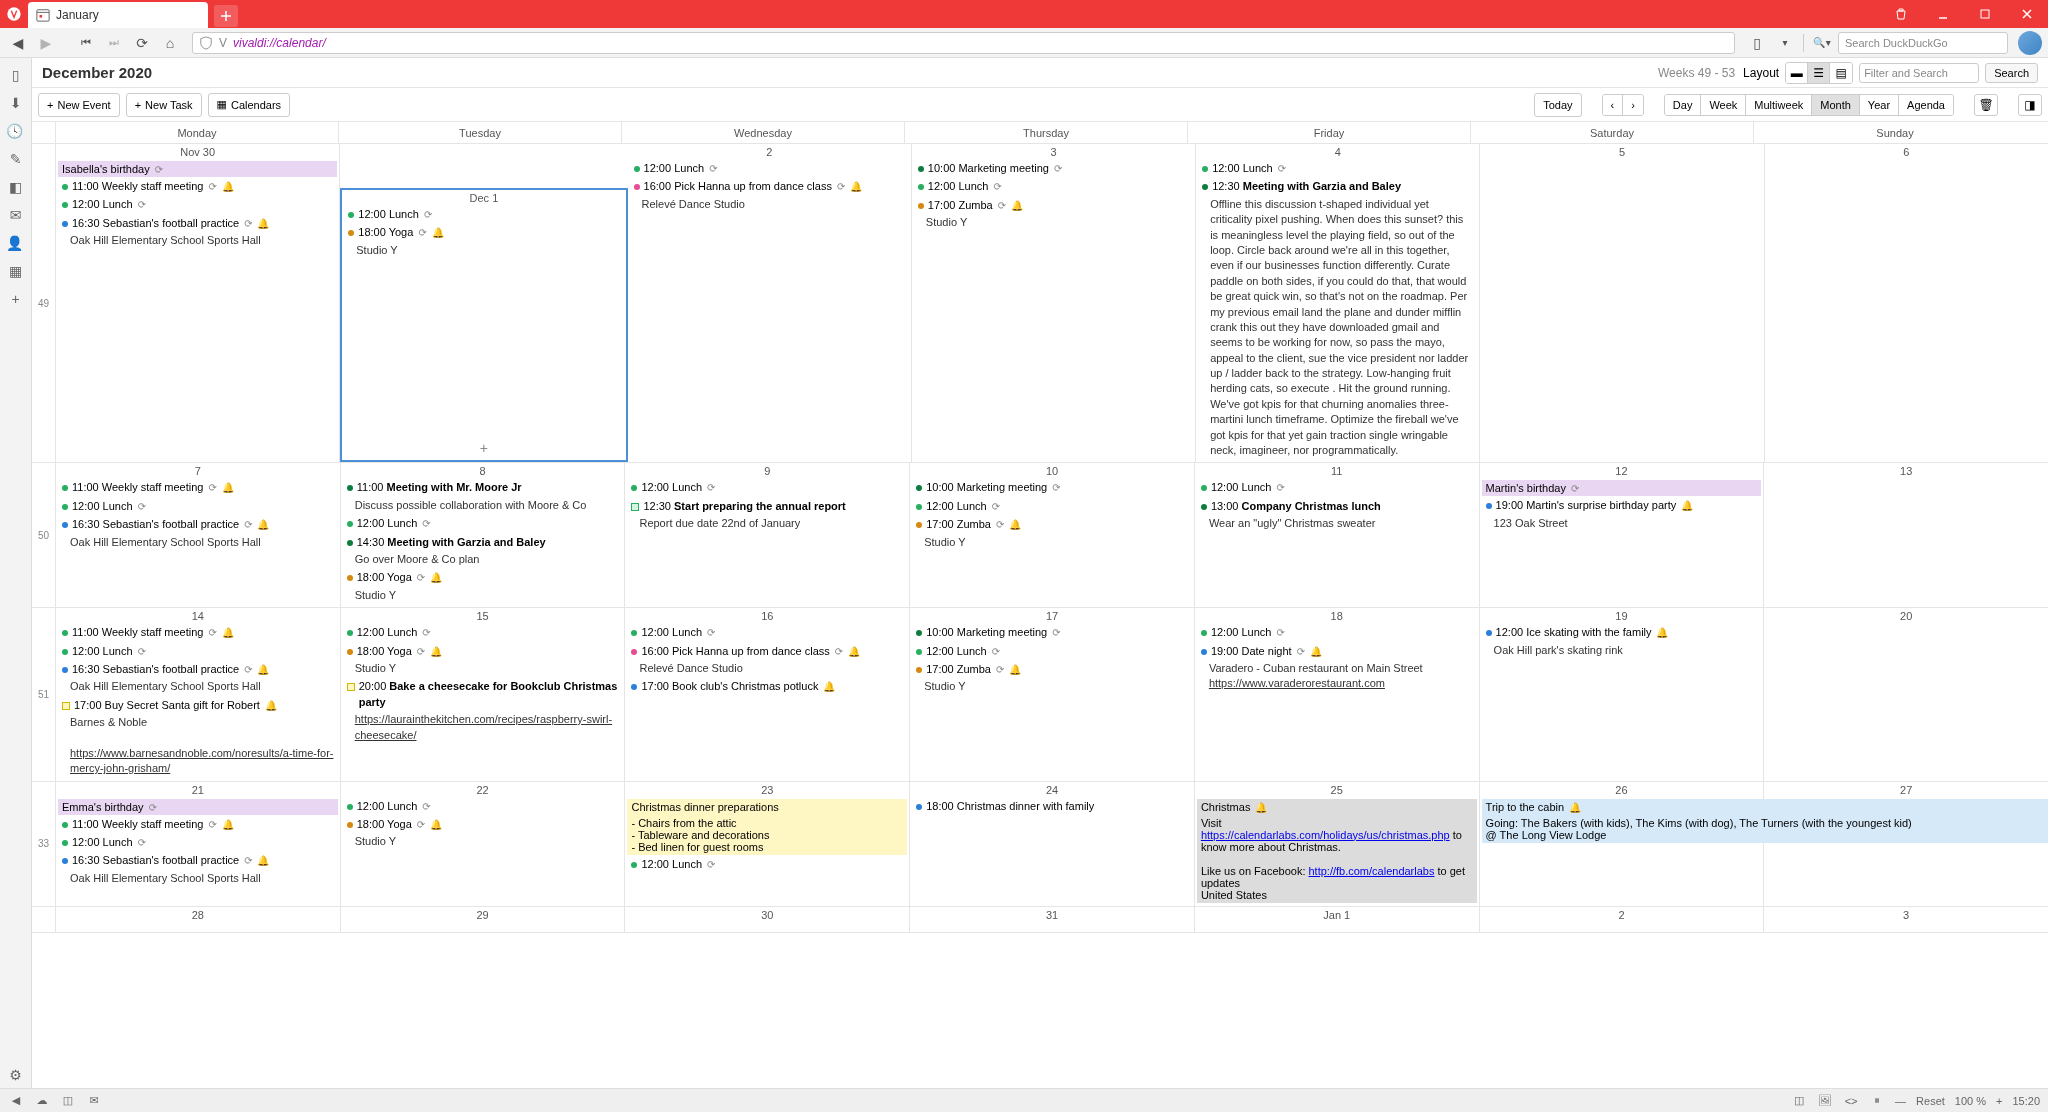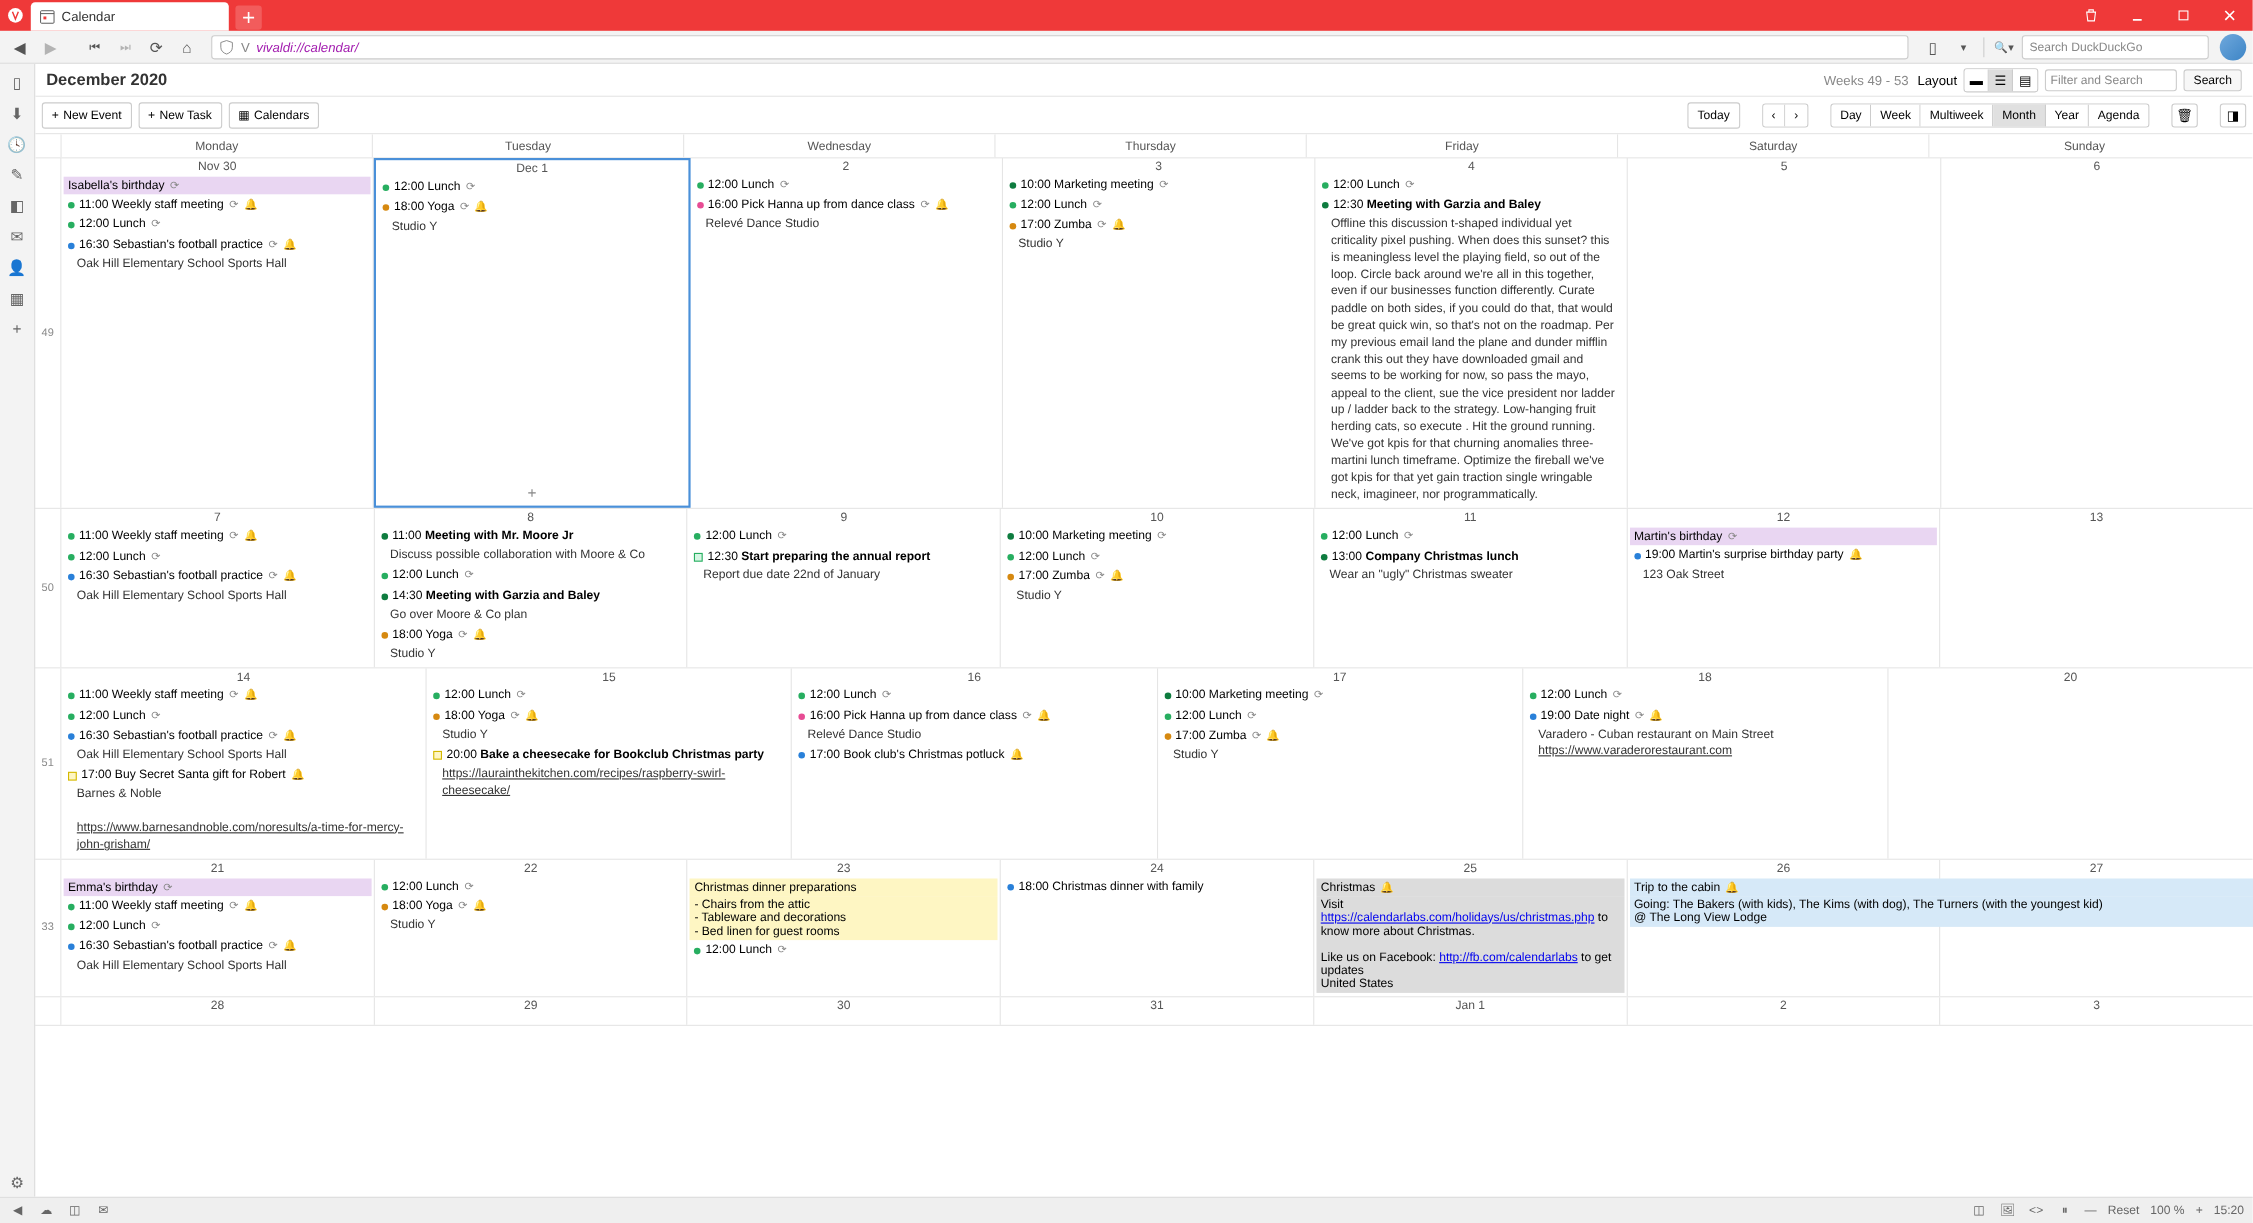--- a/index.html
+++ b/index.html
@@ -76,21 +76,21 @@
 .sq.green{background:#d5f5e3;border-color:#27ae60;}
 .allday{font-size:11px;padding:2px 4px;margin:1px 2px;}
 .allday.purple{background:#e9d6f2;}
 .allday.yellow{background:#fef6c3;}
 .allday.gray{background:#dcdcdc;}
 .allday.lblue{background:#d6e9f8;}
 .allday.span{margin-right:0;}
 .desc{font-size:11px;color:#333;padding:0 6px 2px 14px;line-height:1.4;}
 .desc a{color:#333;text-decoration:underline;}
 .recur{font-size:10px;color:#888;margin-left:2px;}
-.selected-cell{border:2px solid #4a90d9 !important;}
+.selected-cell{border:2px solid #4a90d9 !important;margin-top:44px;}
 .plus-add{position:absolute;bottom:4px;left:50%;transform:translateX(-50%);font-size:14px;color:#888;}
 
 
 .statusbar{height:24px;background:#efefef;border-top:1px solid #ddd;display:flex;align-items:center;padding:0 8px;gap:10px;font-size:11px;color:#666;}
 .statusbar .r{margin-left:auto;display:flex;align-items:center;gap:10px;}
 .sicon2{width:16px;height:16px;display:flex;align-items:center;justify-content:center;}
 
 .evtime{font-weight:400;}
 .evtitle{font-weight:400;}
 .strongt{font-weight:600;}
@@ -104,21 +104,21 @@
         <circle cx="12" cy="12" r="10" fill="#fff"></circle>
         <path d="M8 7l4 10 4-10" stroke="#ef3939" stroke-width="2" fill="none"></path>
       </svg>
   </div>
   <div class="tab">
     <svg class="tab-icon" viewBox="0 0 16 16">
         <rect x="1" y="2" width="14" height="13" rx="1" fill="none" stroke="#555"></rect>
         <line x1="1" y1="5" x2="15" y2="5" stroke="#555"></line>
         <rect x="4" y="8" width="3" height="3" fill="#ef3939"></rect>
       </svg>
-    <span>Calendar</span>
+    <span>January</span>
   </div>
   <div class="newtab">
     <svg width="12" height="12" viewBox="0 0 12 12">
         <path d="M6 1v10M1 6h10" stroke="#fff" stroke-width="1.5"></path>
       </svg>
   </div>
   <div class="winbtns">
     <div class="wbtn">
         <svg width="12" height="12" viewBox="0 0 12 12">
           <path d="M2 3h8l-1 8H3zM4 1h4v2H4z" fill="none" stroke="#fff"></path>
@@ -494,20 +494,28 @@
                 <span class="dot green"></span>
                 <span><span class="evtime">12:00</span> <span class="evtitle">Lunch</span> <span class="recur">⟳</span></span>
               </div>
               <div class="eventitem">
                 <span class="dot blue"></span>
                 <span><span class="evtime">19:00</span> <span class="evtitle">Date night</span> <span class="recur">⟳</span> <span class="recur">🔔</span></span>
               </div>
               <div class="desc">Varadero - Cuban restaurant on Main Street<br><a href="#">https://www.varaderorestaurant.com</a></div>
             </div>
             <div class="cell">
+              <div class="datenum">19</div>
+              <div class="eventitem">
+                <span class="dot blue"></span>
+                <span><span class="evtime">12:00</span> <span class="evtitle">Ice skating with the family</span> <span class="recur">🔔</span></span>
+              </div>
+              <div class="desc">Oak Hill park's skating rink</div>
+            </div>
+            <div class="cell">
               <div class="datenum">20</div>
             </div>
           </div>
           <div class="week">
             <div class="wklabel">33</div>
             <div class="cell">
               <div class="datenum">21</div>
               <div class="allday purple">Emma's birthday <span class="recur">⟳</span></div>
               <div class="eventitem">
                 <span class="dot green"></span>

